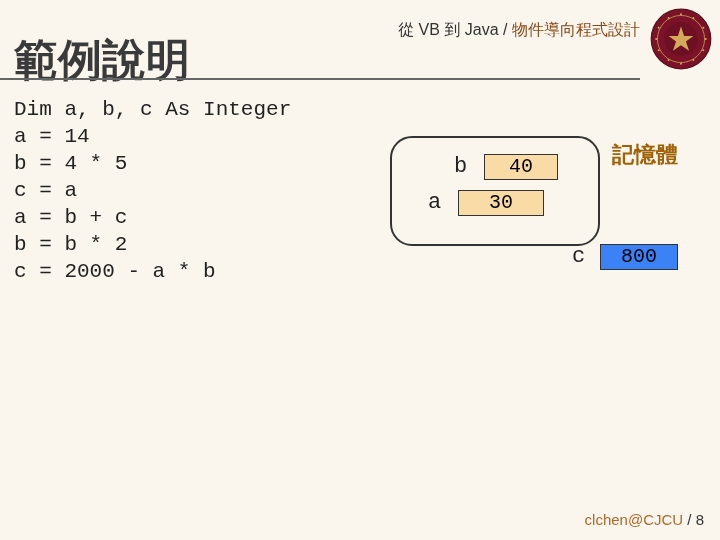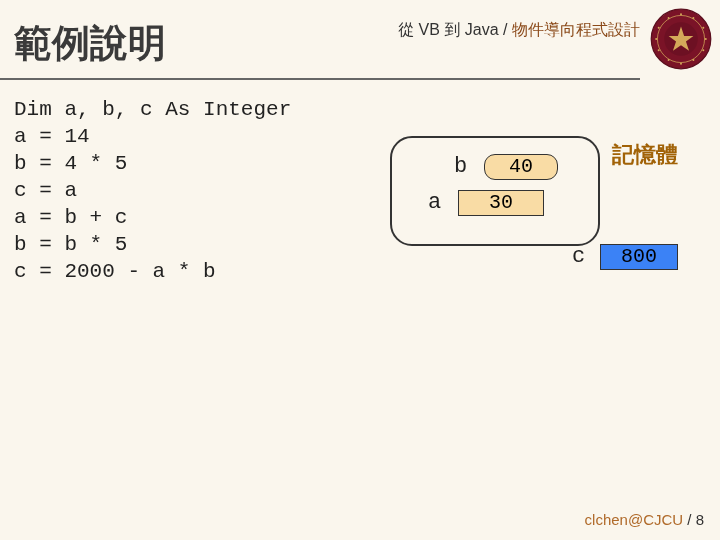--- a/index.html
+++ b/index.html
@@ -22,23 +22,23 @@
   .logo {
     position: absolute;
     top: 8px;
     right: 8px;
     width: 62px;
     height: 62px;
   }
   .logo svg { width: 100%; height: 100%; }
   .title {
     position: absolute;
-    top: 24px;
+    top: 38px;
     left: 14px;
-    font-size: 38px;
+    font-size: 44px;
     font-weight: bold;
     color: #3a3a3a;
     line-height: 1;
   }
   .title-underline {
     position: absolute;
     top: 78px;
     left: 0;
     width: 640px;
     height: 2px;
@@ -82,21 +82,21 @@
     border: 1px solid #333;
     background: #f9dca5;
     font-family: "Consolas", "Courier New", monospace;
     font-size: 20px;
     text-align: center;
     line-height: 24px;
     height: 26px;
   }
   .valbox.c { background: #3b82f6; }
   .var-b { top: 154px; left: 454px; }
-  .box-b { top: 154px; left: 484px; width: 74px; border-radius: 11px; }
+  .box-b { top: 154px; left: 484px; width: 74px; }
   .var-a { top: 190px; left: 428px; }
   .box-a { top: 190px; left: 458px; width: 86px; }
   .var-c { top: 244px; left: 572px; }
   .box-c { top: 244px; left: 600px; width: 78px; }
   .footer {
     position: absolute;
     bottom: 12px;
     right: 16px;
     font-size: 15px;
     color: #b06a2a;
@@ -134,21 +134,21 @@
 </div>
 
 <div class="title">範例說明</div>
 <div class="title-underline"></div>
 
 <pre class="code"><span>Dim a, b, c As Integer</span>
 <span>a = 14</span>
 <span>b = 4 * 5</span>
 <span>c = a</span>
 <span>a = b + c</span>
-<span>b = b * 5</span>
+<span>b = b * 2</span>
 <span>c = 2000 - a * b</span></pre>
 
 <div class="mem-title">記憶體</div>
 <div class="mem-box"></div>
 
 <div class="var var-b">b</div>
 <div class="valbox box-b">40</div>
 
 <div class="var var-a">a</div>
 <div class="valbox box-a">30</div>

